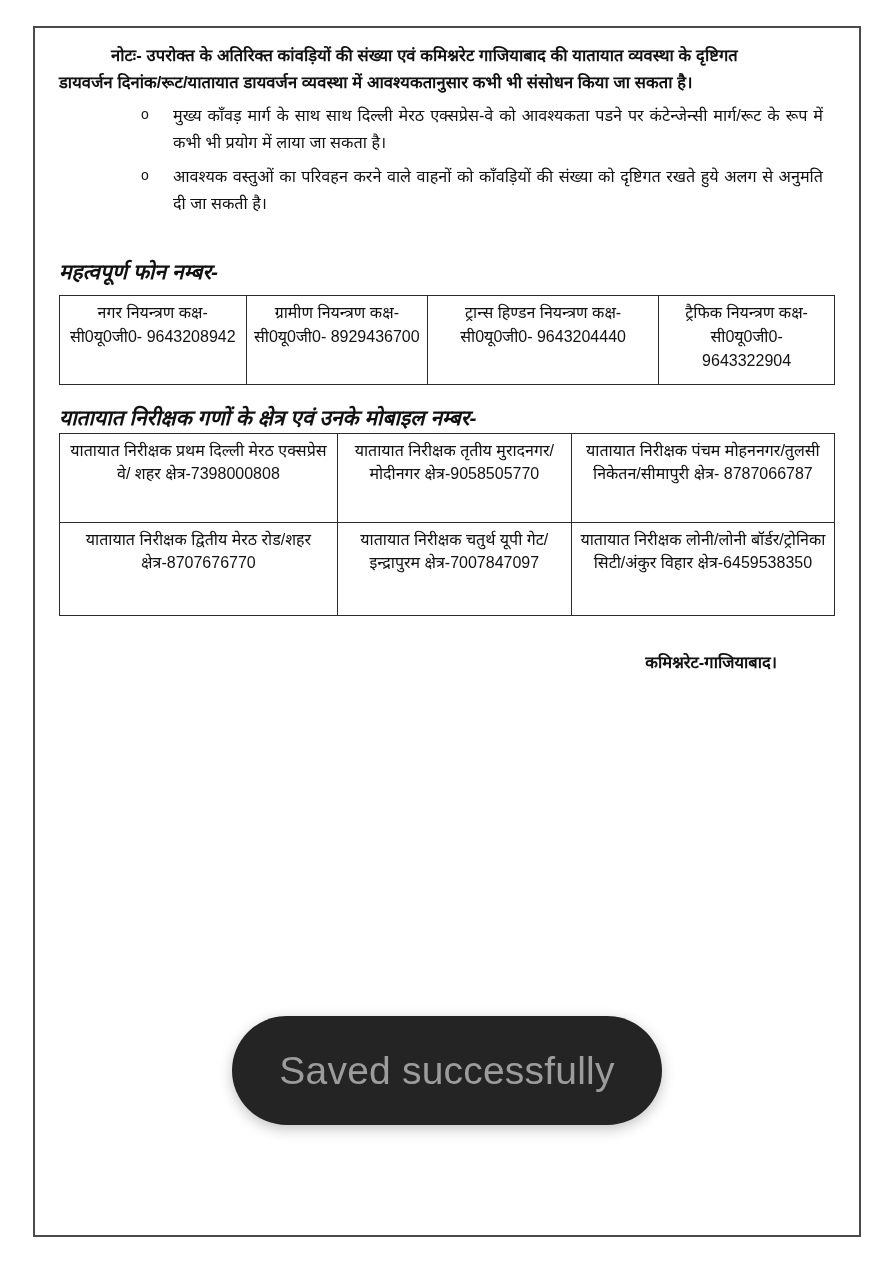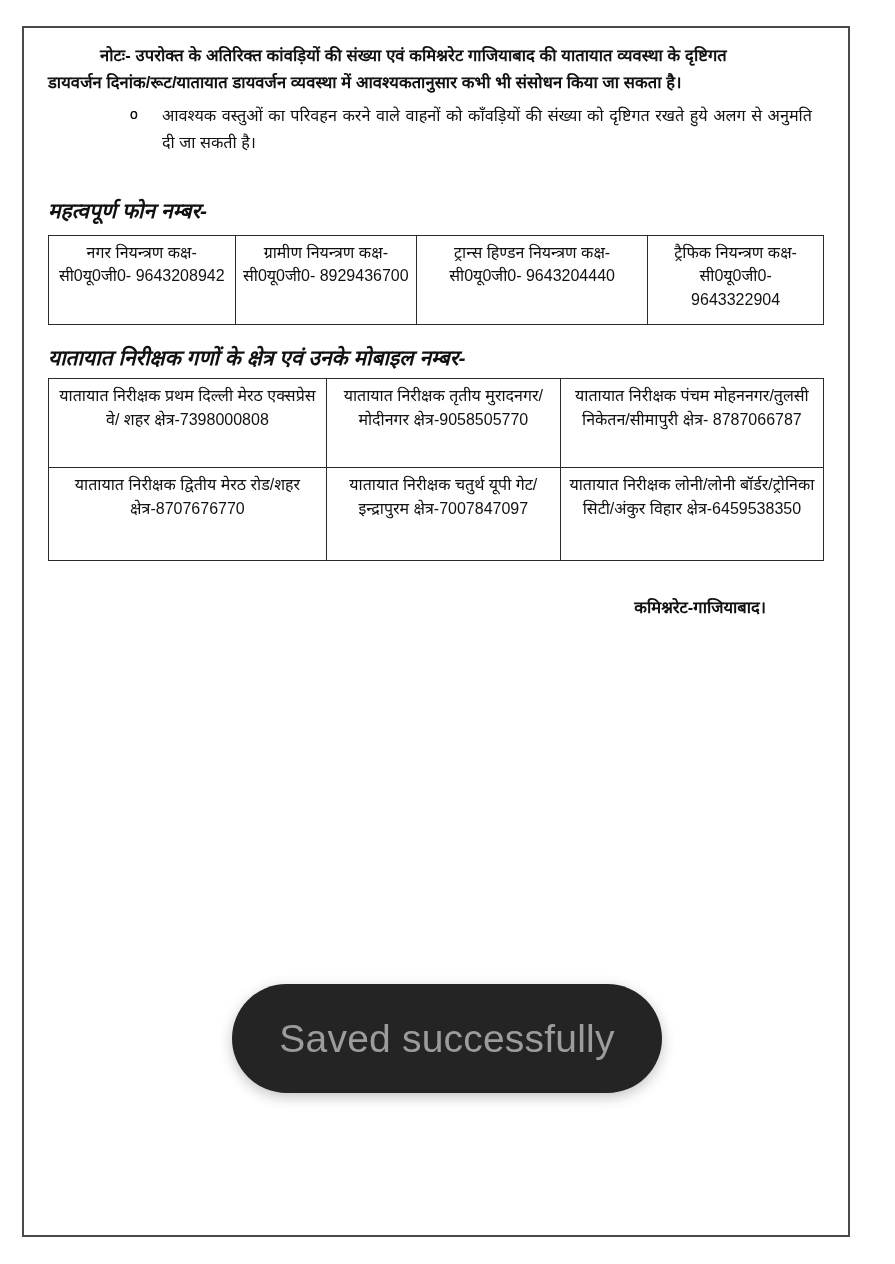--- a/index.html
+++ b/index.html
@@ -13,21 +13,21 @@
     height: 1264px;
     position: relative;
     overflow: hidden;
     font-family: "Liberation Sans", "DejaVu Sans", sans-serif;
     color: #111111;
   }
 
   
   .page-sheet {
     position: absolute;
-    left: 22px;
+    left: 33px;
     top: 26px;
     width: 828px;
     height: 1211px;
     background: #ffffff;
     border-left: 2px solid #4a4a4a;
     border-right: 2px solid #4a4a4a;
     border-top: 2px solid #4a4a4a;
     border-bottom: 2px solid #4a4a4a;
     box-sizing: border-box;
   }
@@ -78,21 +78,21 @@
   
   .section-heading {
     font-size: 21px;
     font-weight: 700;
     margin: 0;
     padding: 0;
     line-height: 1.4;
     font-style: italic;
   }
   .heading-phones { margin-top: 40px; margin-bottom: 9px; }
-  .heading-inspectors { margin-top: 18px; margin-bottom: 6px; }
+  .heading-inspectors { margin-top: 18px; }
 
   
   table.doc-table {
     border-collapse: collapse;
     width: 100%;
     table-layout: fixed;
   }
   table.doc-table td {
     border: 1.5px solid #2b2b2b;
     text-align: center;
@@ -146,21 +146,21 @@
     font-weight: 400;
     line-height: 1.3;
   }
   .footer-left  { text-align: left; }
   .footer-right { text-align: right; }
 
   
   .toast {
     position: absolute;
     left: 232px;
-    top: 984px;
+    top: 1016px;
     width: 430px;
     height: 109px;
     background: #242424;
     border-radius: 56px;
     display: flex;
     align-items: center;
     justify-content: center;
     box-shadow: 0 4px 14px rgba(0,0,0,0.24);
     z-index: 50;
   }
@@ -179,20 +179,21 @@
   <div class="page-inner">
 
     <div class="note-block">
       <span class="note-line-1">नोटः- उपरोक्त के अतिरिक्त कांवड़ियों की संख्या एवं कमिश्नरेट गाजियाबाद की यातायात व्यवस्था के दृष्टिगत</span>
       <span class="note-line-2">डायवर्जन दिनांक/रूट/यातायात डायवर्जन व्यवस्था में आवश्यकतानुसार कभी भी संसोधन किया जा सकता है।</span>
     </div>
 
     <ul class="bullets">
       <li>
         <span class="bullet-mark">o</span>
+        <span>मुख्य काँवड़ मार्ग के साथ साथ दिल्ली मेरठ एक्सप्रेस-वे को आवश्यकता पडने पर कंटेन्जेन्सी मार्ग/रूट के रूप में कभी भी प्रयोग में लाया जा सकता है।</span>
       </li>
       <li>
         <span class="bullet-mark">o</span>
         <span>आवश्यक वस्तुओं का परिवहन करने वाले वाहनों को काँवड़ियों की संख्या को दृष्टिगत रखते हुये अलग से अनुमति दी जा सकती है।</span>
       </li>
     </ul>
 
     <h2 class="section-heading heading-phones">महत्वपूर्ण फोन नम्बर-</h2>
     <table class="doc-table tbl-phones">
       <tbody>

